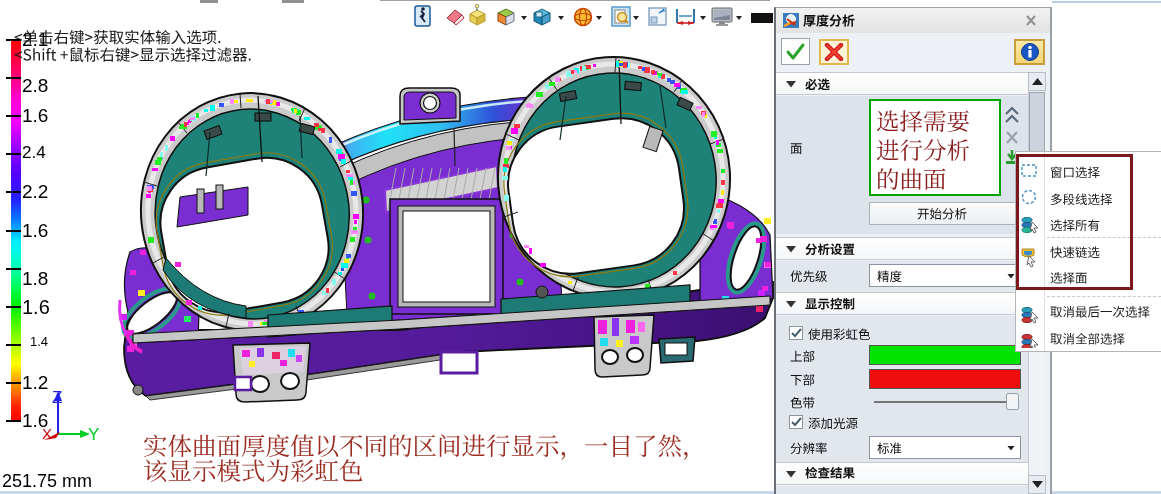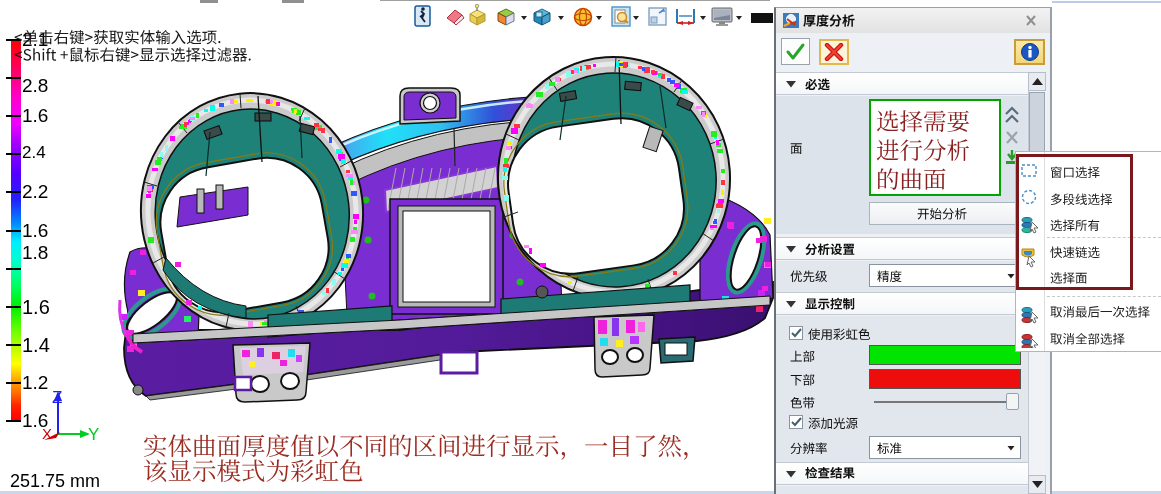--- a/index.html
+++ b/index.html
@@ -18,40 +18,40 @@
 <div class="abs" style="left:22px;top:75px;font-size:19px;color:#000">2.8</div>
 <div class="abs" style="left:6px;top:115px;width:15px;height:2px;background:#000"></div>
 <div class="abs" style="left:22px;top:105px;font-size:19px;color:#000">1.6</div>
 <div class="abs" style="left:6px;top:153px;width:15px;height:2px;background:#000"></div>
 <div class="abs" style="left:22px;top:143px;font-size:17px;color:#000">2.4</div>
 <div class="abs" style="left:6px;top:191px;width:15px;height:2px;background:#000"></div>
 <div class="abs" style="left:22px;top:181px;font-size:19px;color:#000">2.2</div>
 <div class="abs" style="left:6px;top:230px;width:15px;height:2px;background:#000"></div>
 <div class="abs" style="left:22px;top:220px;font-size:19px;color:#000">1.6</div>
 <div class="abs" style="left:6px;top:268px;width:15px;height:2px;background:#000"></div>
-<div class="abs" style="left:22px;top:242px;font-size:19px;color:#000">1.8</div>
+<div class="abs" style="left:22px;top:268px;font-size:19px;color:#000">1.8</div>
 <div class="abs" style="left:6px;top:306px;width:15px;height:2px;background:#000"></div>
 <div class="abs" style="left:22px;top:296px;font-size:20px;color:#000">1.6</div>
 <div class="abs" style="left:6px;top:344px;width:15px;height:2px;background:#000"></div>
-<div class="abs" style="left:22px;top:334px;font-size:20px;color:#000">1.4</div>
+<div class="abs" style="left:30px;top:334px;font-size:13px;color:#000">1.4</div>
 <div class="abs" style="left:6px;top:382px;width:15px;height:2px;background:#000"></div>
 <div class="abs" style="left:22px;top:372px;font-size:19px;color:#000">1.2</div>
 <div class="abs" style="left:6px;top:420px;width:15px;height:2px;background:#000"></div>
 <div class="abs" style="left:22px;top:410px;font-size:19px;color:#000">1.6</div>
 <svg class="abs" style="left:30px;top:385px" width="80" height="62" viewBox="0 0 80 62">
 <line x1="28" y1="49" x2="28" y2="14" stroke="#2222ee" stroke-width="2"></line>
 <polygon points="28,6 24,16 32,16" fill="#2222ee"></polygon>
 <line x1="28" y1="49" x2="52" y2="49" stroke="#00cc22" stroke-width="2"></line>
 <polygon points="60,49 50,45 50,53" fill="#00cc22"></polygon>
 <polygon points="14,55 30,47 26,53" fill="#cc0000"></polygon>
 <text x="22" y="18" font-size="17" fill="#2222ee" font-family="Liberation Sans">Z</text>
 <text x="58" y="55" font-size="17" fill="#00cc22" font-family="Liberation Sans">Y</text>
 <text x="12" y="54" font-size="15" fill="#cc0000" font-family="Liberation Sans">X</text>
 </svg>
-<div class="abs" style="left:10px;top:471px;font-size:18px;color:#000">251.75 mm</div>
+<div class="abs" style="left:2px;top:471px;font-size:18px;color:#000">251.75 mm</div>
 <svg class="abs" style="left:408px;top:4px" width="370" height="26" viewBox="0 0 370 26">
 <rect x="7" y="2" width="15" height="20" rx="2" fill="#d8e8f4" stroke="#1a5a9a" stroke-width="1.5"></rect>
     <path d="M13,7 L16,10 14,14 17,18 M16,10 L12,13" stroke="#102040" stroke-width="1.8" fill="none"></path>
     <circle cx="15" cy="5" r="1.8" fill="#102040"></circle>
 <g transform="translate(37,0)">
       <polygon points="2,14 10,6 17,11 9,19" fill="#ee7788" stroke="#aa3344"></polygon>
       <polygon points="9,19 17,11 19,14 11,21" fill="#fae8ea" stroke="#aa3344"></polygon>
     </g>
 <g transform="translate(60,0)">
       <polygon points="2,10 9,6 17,10 9,14" fill="#f5e27a" stroke="#b89b30"></polygon>

